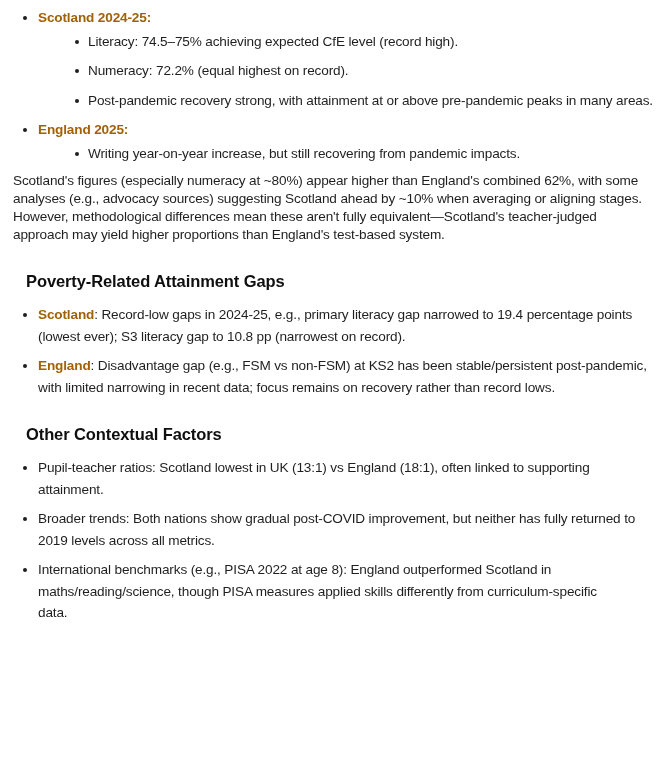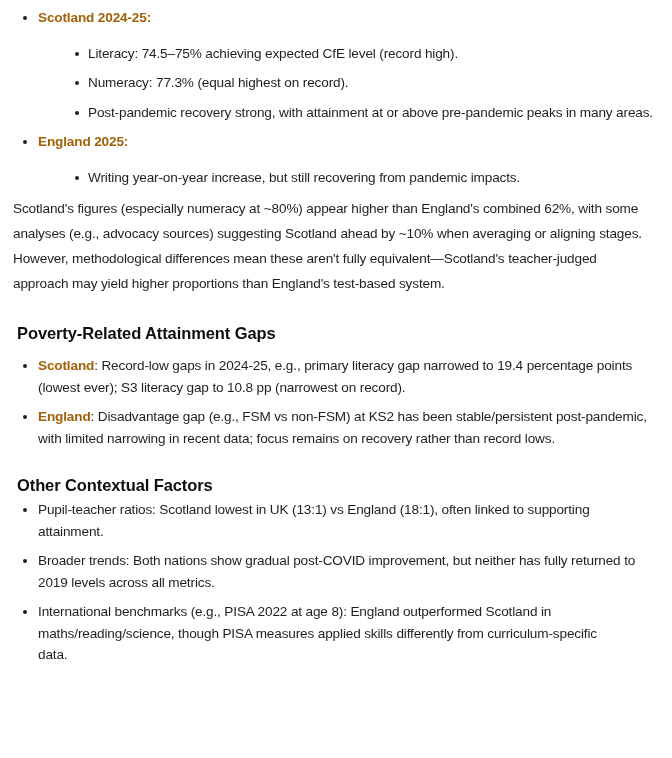--- a/index.html
+++ b/index.html
@@ -12,39 +12,39 @@
   }
   .doc { position: relative; padding: 0 0 0 13px; width: 640px; }
   ul { list-style: none; margin: 0; padding: 0; }
   li { position: relative; line-height: 21.5px; }
   li::before {
     content: ""; position: absolute; width: 4px; height: 4px; border-radius: 50%;
     background: #1f1f1f; top: 9px;
   }
   .lvl1 > li { padding-left: 25px; }
   .lvl1 > li::before { left: 10px; }
-  .lvl2 { margin-top: 14px; }
+  .lvl2 { margin-top: 2px; }
   .lvl2 > li { padding-left: 50px; margin-bottom: 8px; }
   .lvl2 > li::before { left: 37px; }
   .lvl1 > li { margin-bottom: 8px; }
   b { font-weight: 700; color: #a16207; }
-  p { margin: 0; line-height: 25px; }
-  h3 { margin: 4px; font-size: 16.5px; font-weight: 700; color: #0f0f0f; letter-spacing: -0.1px; }
+  p { margin: 0; line-height: 18px; }
+  h3 { margin: 13px; font-size: 16.5px; font-weight: 700; color: #0f0f0f; letter-spacing: -0.1px; }
 </style>
 </head>
 <body>
 
 <div class="doc">
 
   <ul class="lvl1" style="padding-top:7px;">
     <li>
       <b>Scotland 2024-25:</b>
       <ul class="lvl2">
         <li>Literacy: 74.5–75% achieving expected CfE level (record high).</li>
-        <li>Numeracy: 77.3% (equal highest on record).</li>
+        <li>Numeracy: 72.2% (equal highest on record).</li>
         <li>Post-pandemic recovery strong, with attainment at or above pre-pandemic peaks in many areas.</li>
       </ul>
     </li>
     <li>
       <b>England 2025:</b>
       <ul class="lvl2">
         <li>Writing year-on-year increase, but still recovering from pandemic impacts.</li>
       </ul>
     </li>
   </ul>

